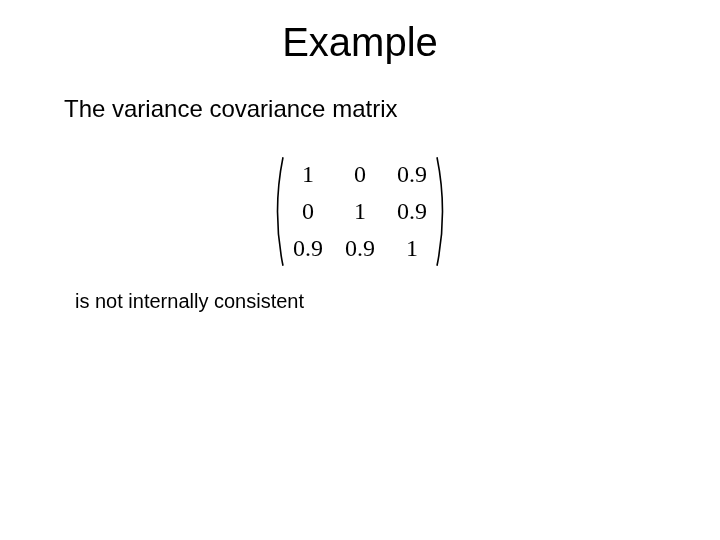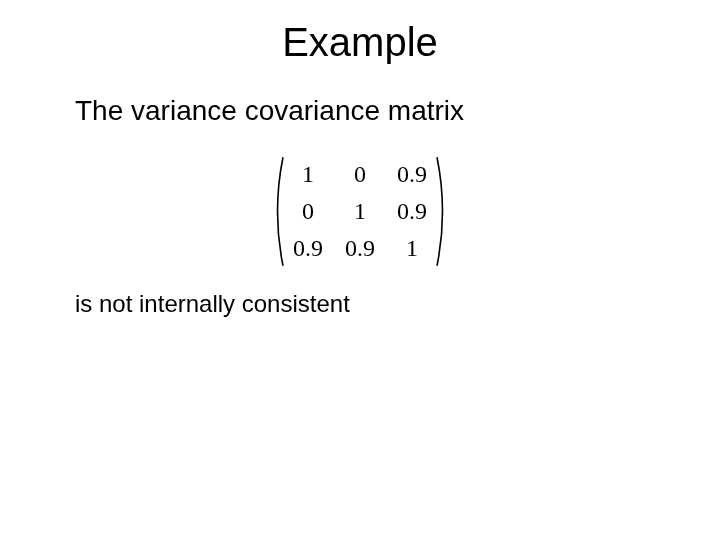--- a/index.html
+++ b/index.html
@@ -24,28 +24,28 @@
     top: 20px;
     left: 0;
     width: 100%;
     text-align: center;
     font-size: 40px;
     font-weight: normal;
   }
   .line1 {
     position: absolute;
     top: 95px;
-    left: 75px;
-    font-size: 28px;
+    left: 64px;
+    font-size: 24px;
   }
   .line2 {
     position: absolute;
     top: 290px;
     left: 75px;
-    font-size: 24px;
+    font-size: 20px;
   }
   .matrix-wrap {
     position: absolute;
     top: 155px;
     left: 0;
     width: 100%;
     display: flex;
     justify-content: center;
   }
   .matrix {

